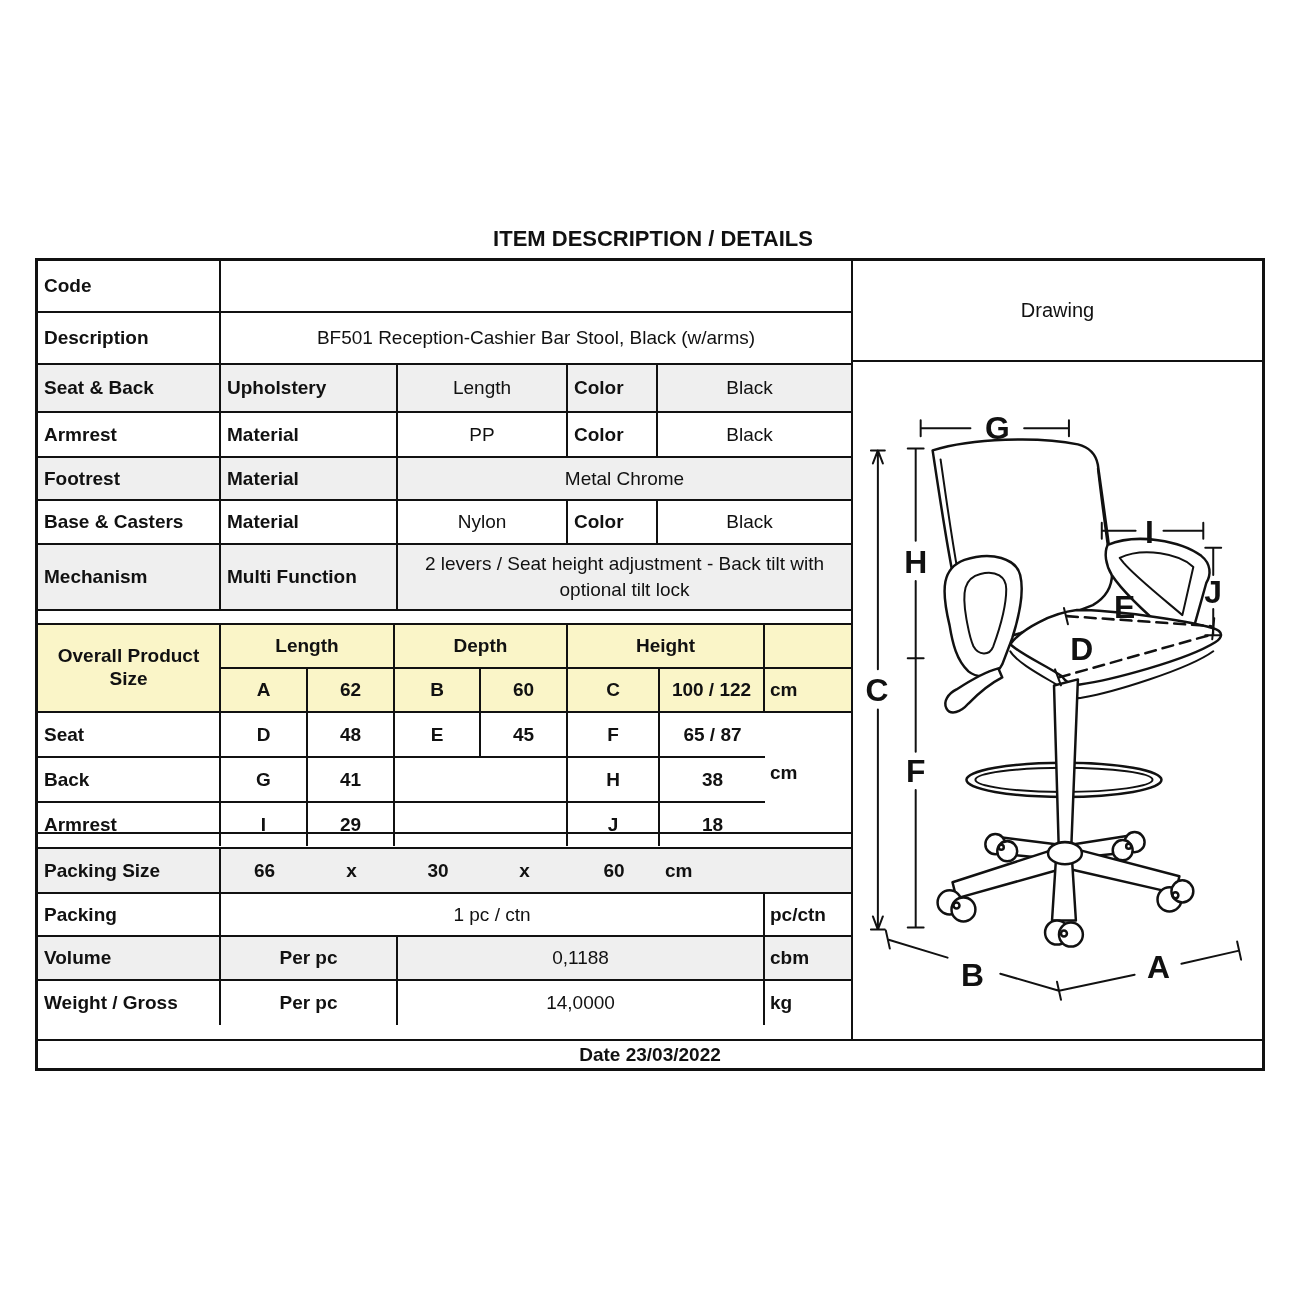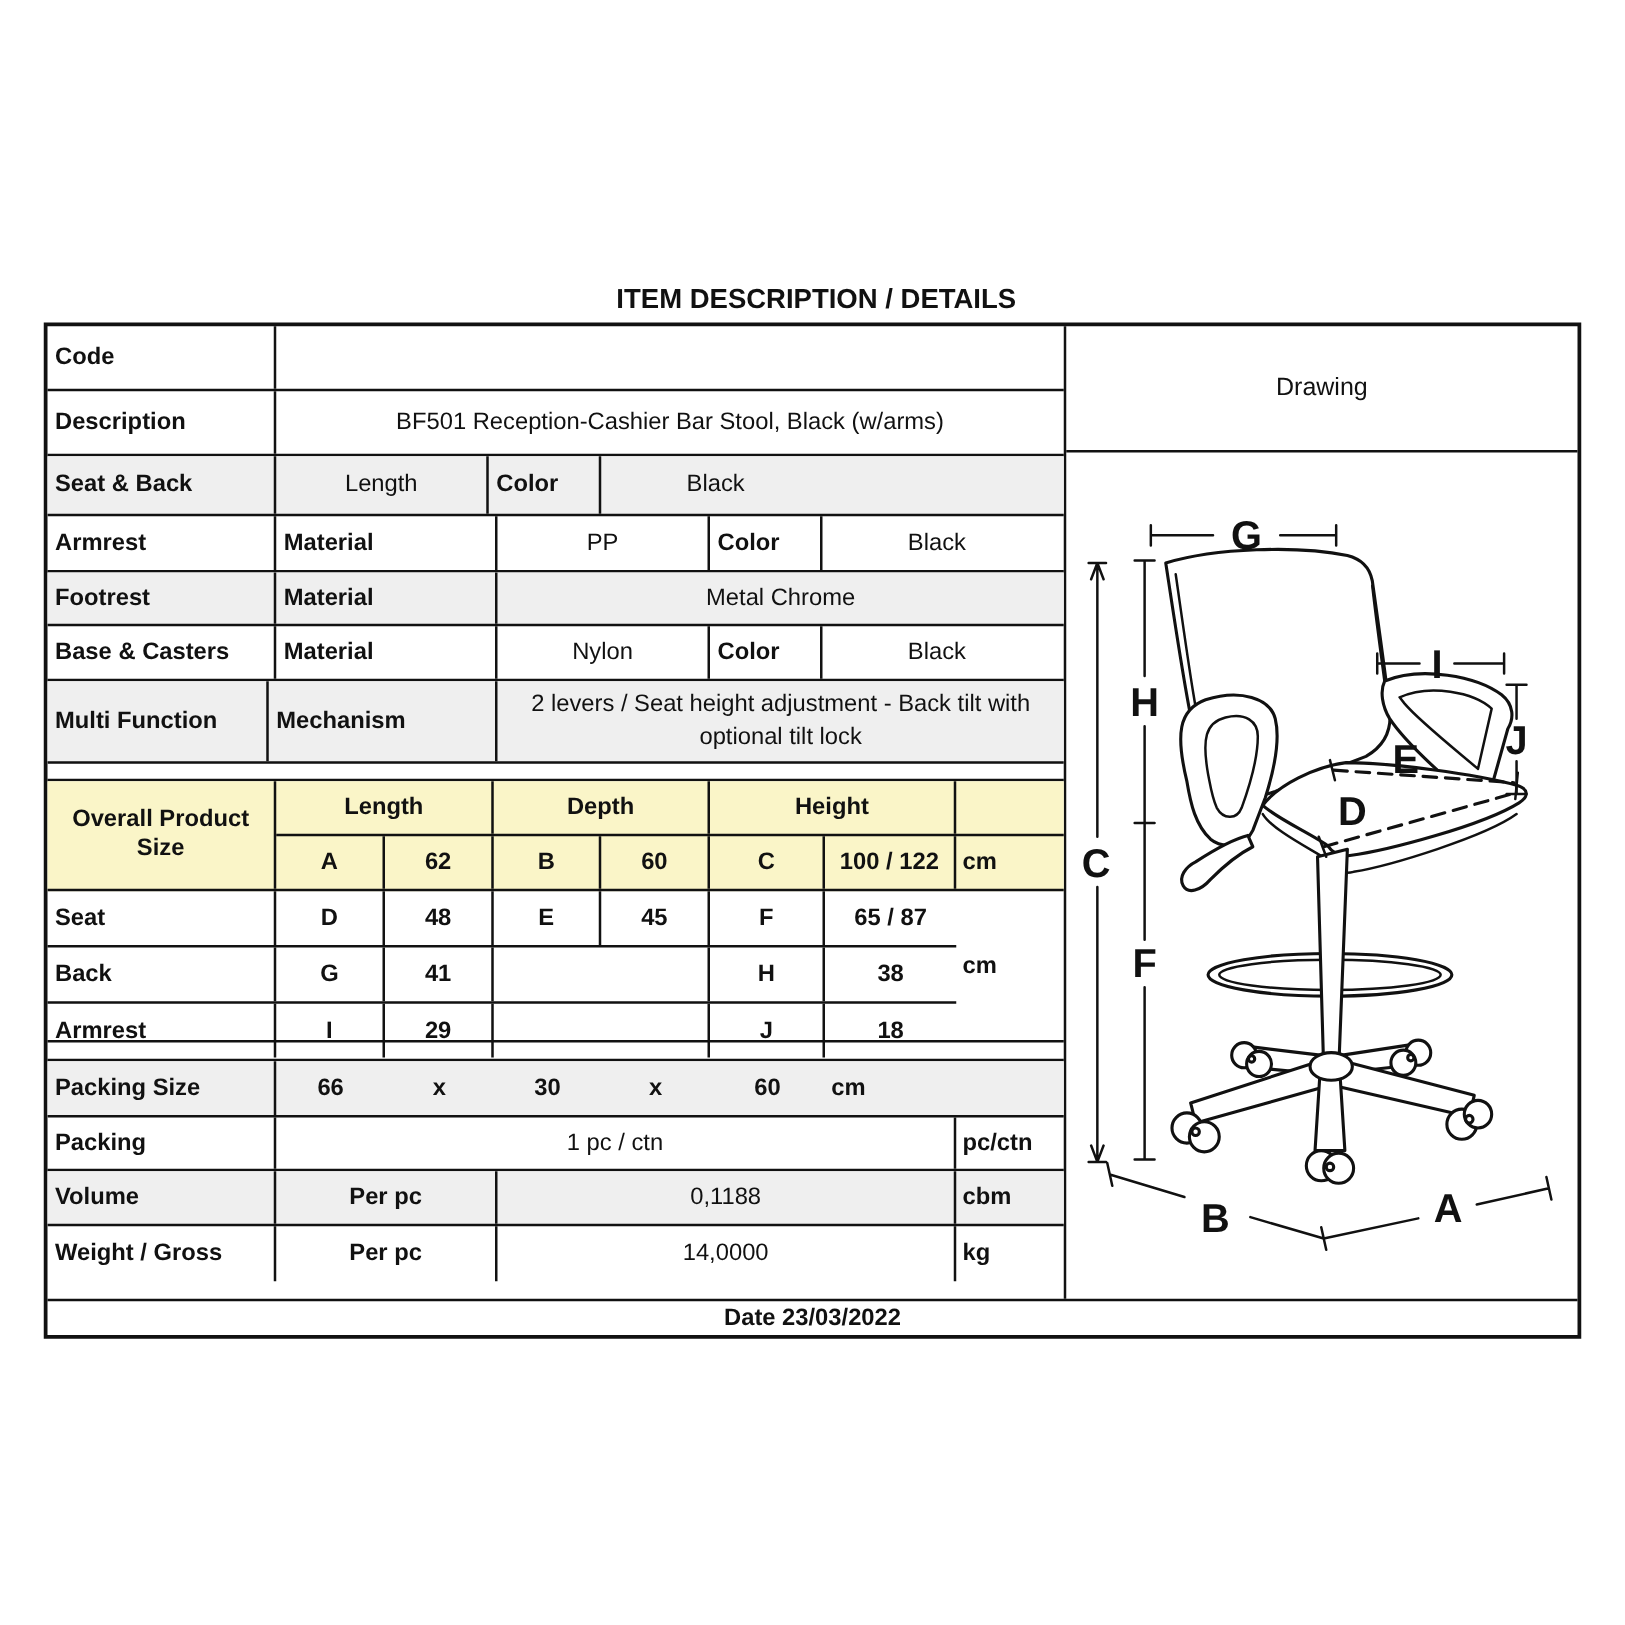--- a/index.html
+++ b/index.html
@@ -94,20 +94,21 @@
         <div class="cell lbl w183">Code</div>
       </div>
 
       <div class="row h52">
         <div class="cell lbl w183">Description</div>
         <div class="cell w630 last">BF501 Reception-Cashier Bar Stool, Black (w/arms)</div>
       </div>
 
       <div class="row h48 gray">
         <div class="cell lbl w183">Seat &amp; Back</div>
+        <div class="cell attr w177">Upholstery</div>
         <div class="cell w170">Length</div>
         <div class="cell attr w90">Color</div>
         <div class="cell w193 last">Black</div>
       </div>
 
       <div class="row h45">
         <div class="cell lbl w183">Armrest</div>
         <div class="cell attr w177">Material</div>
         <div class="cell w170">PP</div>
         <div class="cell attr w90">Color</div>
@@ -122,22 +123,22 @@
 
       <div class="row h44">
         <div class="cell lbl w183">Base &amp; Casters</div>
         <div class="cell attr w177">Material</div>
         <div class="cell w170">Nylon</div>
         <div class="cell attr w90">Color</div>
         <div class="cell w193 last">Black</div>
       </div>
 
       <div class="row h66 gray">
+        <div class="cell lbl w183">Mechanism</div>
         <div class="cell attr w177">Multi Function</div>
-        <div class="cell lbl w183">Mechanism</div>
         <div class="cell w453 last mech-val">2 levers / Seat height adjustment - Back tilt with optional tilt lock</div>
       </div>
 
       <div class="row h14">
         <div class="cell w813 last"></div>
       </div>
 
       <div class="sizehead yellow">
         <div class="shl">
           <span>Overall Product</span>

